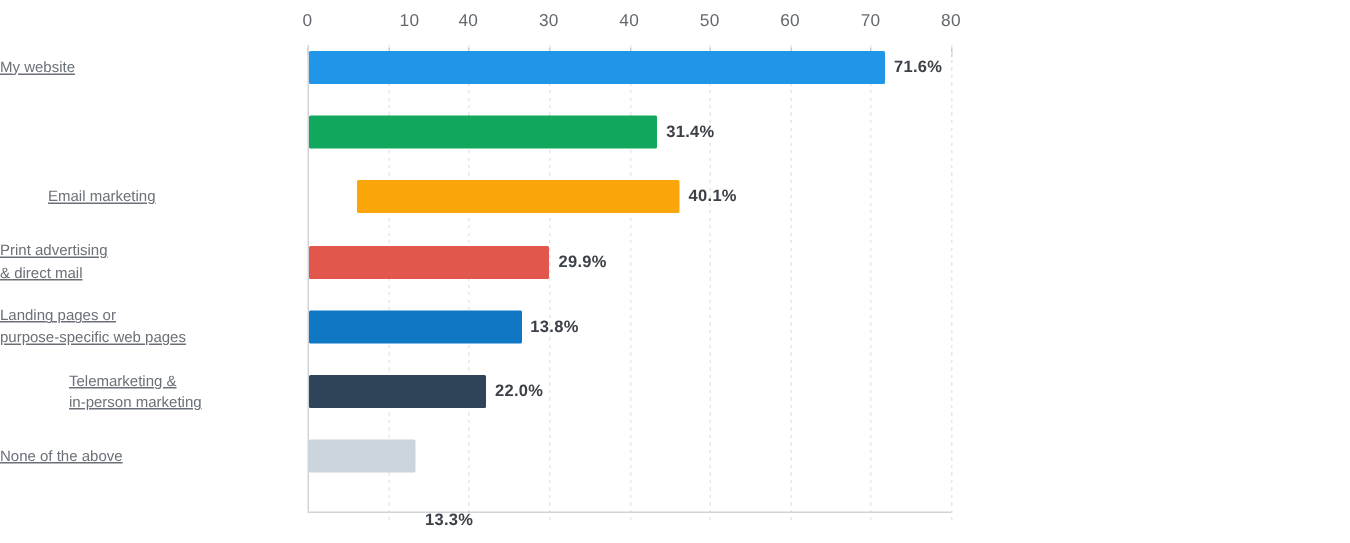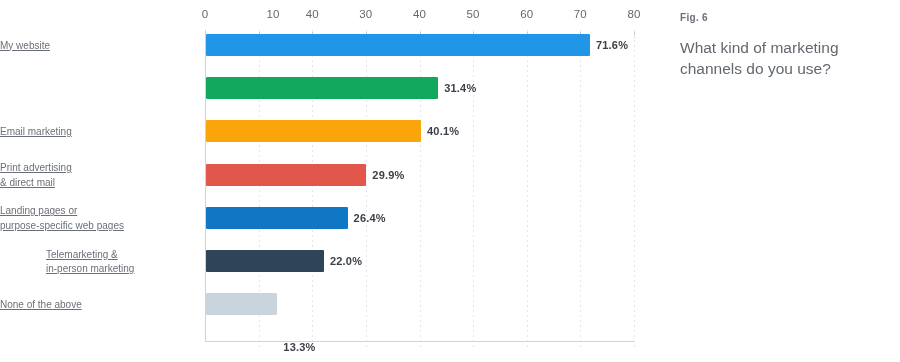--- a/index.html
+++ b/index.html
@@ -173,50 +173,46 @@
     <div id="rows">
         <div class="bar-row" style="top: 34px;">
           <div class="row-label" style="top: 4.75px;">My website</div>
           <div class="bar" style="width: 383.955px; background: rgb(33, 150, 232);"></div>
           <div class="bar-value" style="left: 595.955px; top: 5px;">71.6%</div>
         </div>
         <div class="bar-row" style="top: 77.2px;">
           <div class="bar" style="width: 232.196px; background: rgb(17, 168, 94);"></div>
           <div class="bar-value" style="left: 444.196px; top: 5px;">31.4%</div>
         </div>
-        <div class="bar-row" style="top: 120.4px;">
+        <div class="bar-row" style="top: 120.4px; margin-left: 32px;">
           <div class="row-label" style="top: 4.75px;">Email marketing</div>
           <div class="bar" style="width: 215.036px; background: rgb(250, 166, 10);"></div>
           <div class="bar-value" style="left: 427.036px; top: 5px;">40.1%</div>
         </div>
         <div class="bar-row" style="top: 163.6px;">
           <div class="row-label" style="top: -2.5px;">Print advertising
 &amp; direct mail</div>
           <div class="bar" style="width: 160.339px; background: rgb(226, 87, 76);"></div>
           <div class="bar-value" style="left: 372.339px; top: 5px;">29.9%</div>
         </div>
         <div class="bar-row" style="top: 206.8px;">
           <div class="row-label" style="top: -2.5px;">Landing pages or
 purpose-specific web pages</div>
           <div class="bar" style="width: 141.57px; background: rgb(16, 119, 196);"></div>
-          <div class="bar-value" style="left: 353.57px; top: 5px;">26.4%</div>
+          <div class="bar-value" style="left: 353.57px; top: 5px;">13.8%</div>
         </div>
         <div class="bar-row" style="top: 250px;">
           <div class="row-label" style="top: -2.5px; margin-left: 46px;">Telemarketing &amp;
 in-person marketing</div>
           <div class="bar" style="width: 117.975px; background: rgb(47, 68, 89);"></div>
           <div class="bar-value" style="left: 329.975px; top: 5px;">22.0%</div>
         </div>
         <div class="bar-row" style="top: 293.2px;">
           <div class="row-label" style="top: 4.75px;">None of the above</div>
           <div class="bar" style="width: 71.3213px; background: rgb(201, 212, 220);"></div>
           <div class="bar-value" style="left: 283.321px; top: 5px; margin-top: 43px;">13.3%</div>
         </div>
       </div>
 
   </div>
 
-  <div id="caption">
-    <div id="fig-number">Fig. 6</div>
-    <div id="caption-text">What kind of marketing channels do you use?</div>
-  </div>
 
 </div>
 
 </body></html>

